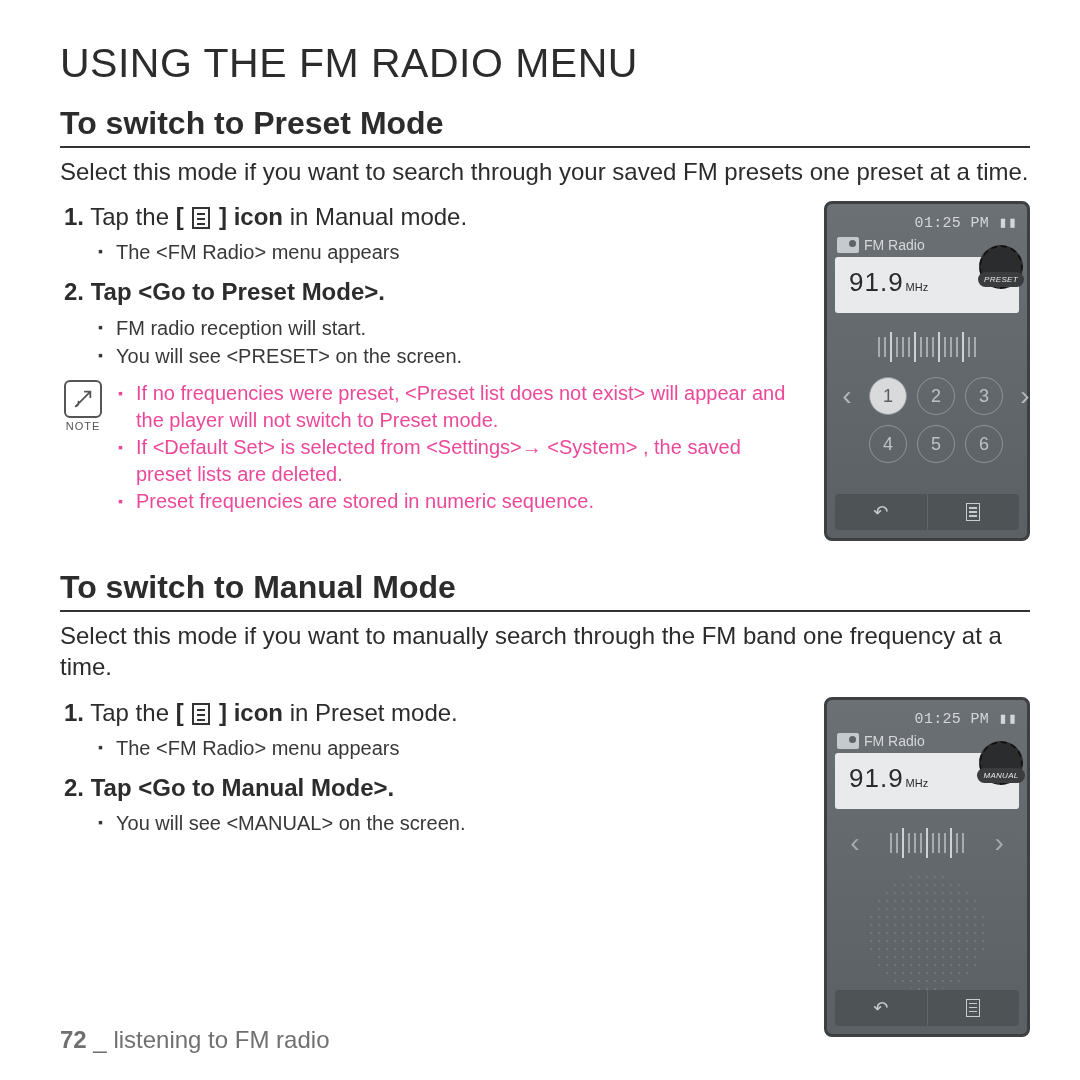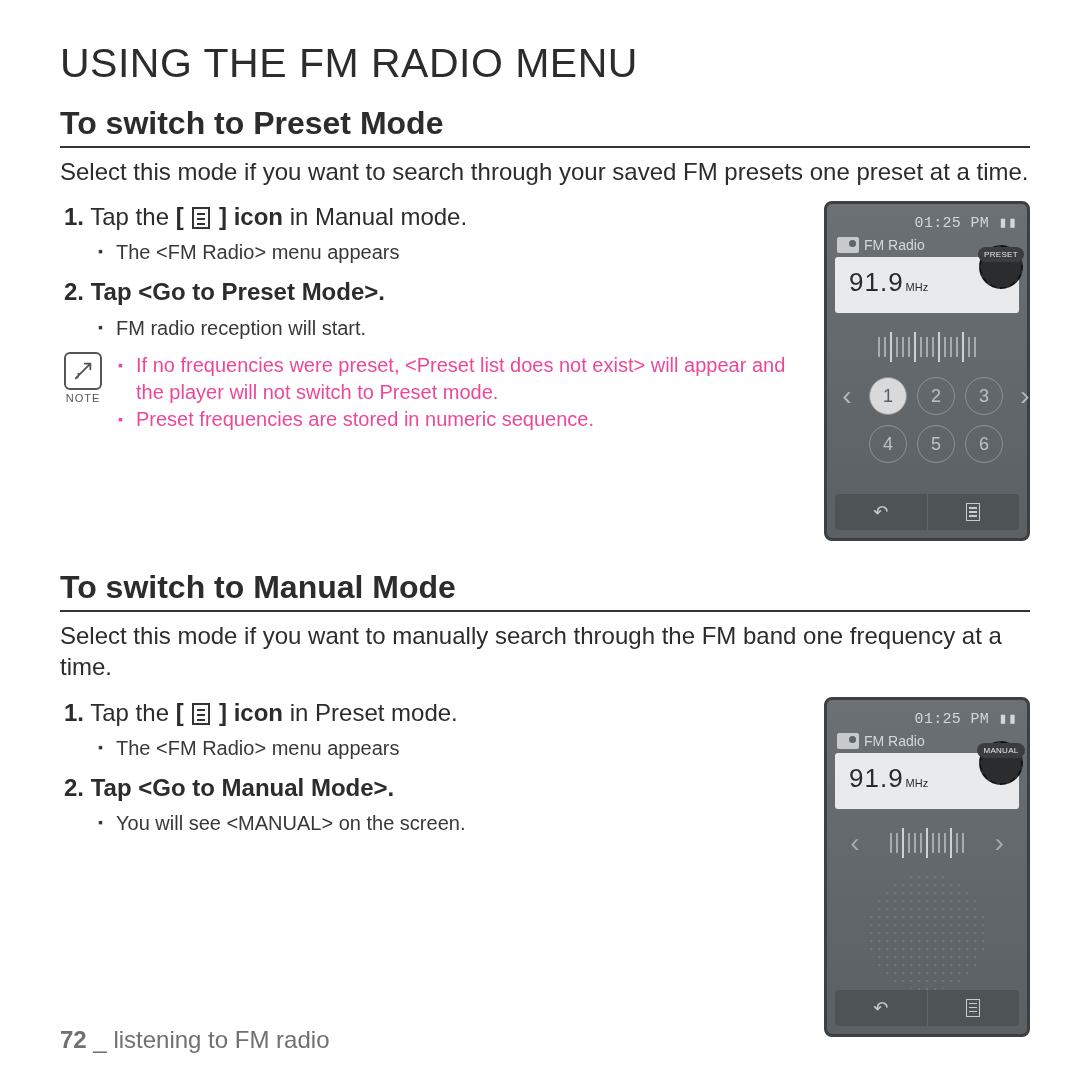--- a/index.html
+++ b/index.html
@@ -166,22 +166,23 @@
   .freq-unit { font-size: 11px; margin-left:2px; }
   .mode-pill {
     position:absolute;
     top:-12px; right:-4px;
     width:44px;height:44px;
     border-radius:50%;
     border: 2px dashed #111;
     background:#2a2c2e;
     color:#e6e6e6;
     font-size:9px;
-    display:flex;align-items:flex-start;justify-content:center;
+    display:flex;align-items:flex-end;justify-content:center;
     z-index:2;
+    font-style:italic;
   }
   .mode-inner{
     background:#3a3c3e;
     border-radius:10px;
     padding:3px 6px;
     font-size:8px;
     letter-spacing:.3px;
   }
   .dial {
     height: 48px;
@@ -269,33 +270,35 @@
     <ul class="bullet-list">
       <li>The &lt;FM Radio&gt; menu appears</li>
     </ul>
 
     <p class="step step-bold">
       <span>2.</span>
       <span>Tap &lt;Go to Preset Mode&gt;.</span>
     </p>
     <ul class="bullet-list">
       <li>FM radio reception will start.</li>
+      <li>You will see &lt;PRESET&gt; on the screen.</li>
     </ul>
 
     <div class="note-row">
       <div class="note-badge">
         <div class="sq">
             <svg viewBox="0 0 24 24" fill="none" stroke="#555" stroke-width="2">
               <path d="M4 20 L20 4 M14 4h6v6 M4 20c4-1 3-5 3-5" stroke-linecap="round"></path>
             </svg>
           </div>
         <div class="lbl">NOTE</div>
       </div>
       <ul class="note-list">
         <li>If no frequencies were preset, &lt;Preset list does not exist&gt; will appear and the player will not switch to Preset mode.</li>
+        <li>If &lt;Default Set&gt; is selected from &lt;Settings&gt;→ &lt;System&gt; , the saved preset lists are deleted.</li>
         <li>Preset frequencies are stored in numeric sequence.</li>
       </ul>
     </div>
 
   </div>
 
   <div class="device">
     <div class="dev-status">
       <span>01:25 PM</span> ▮▮
     </div>

